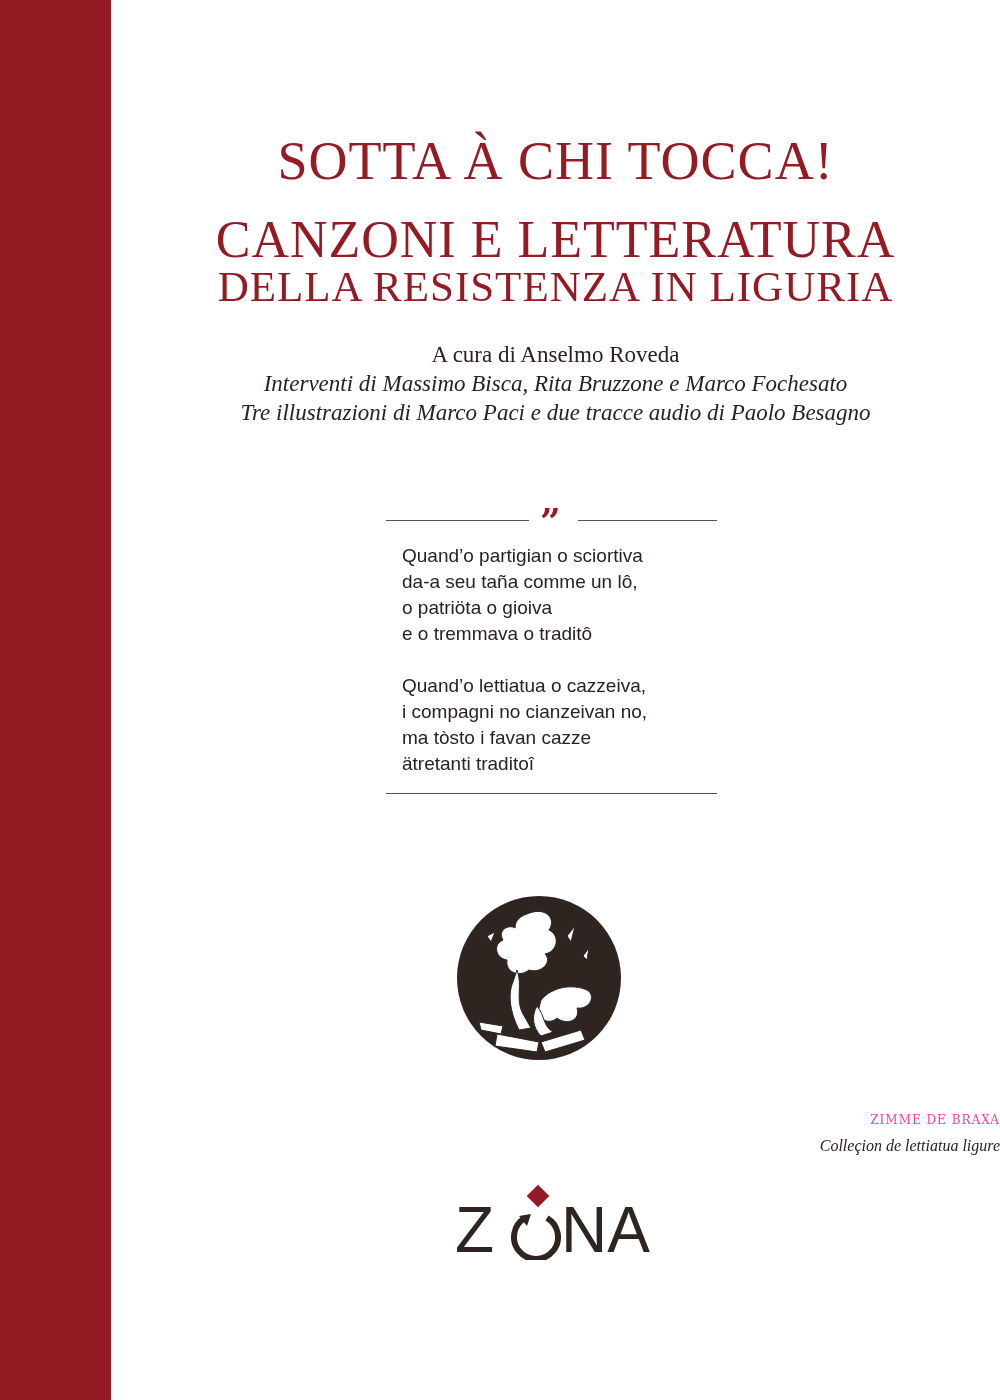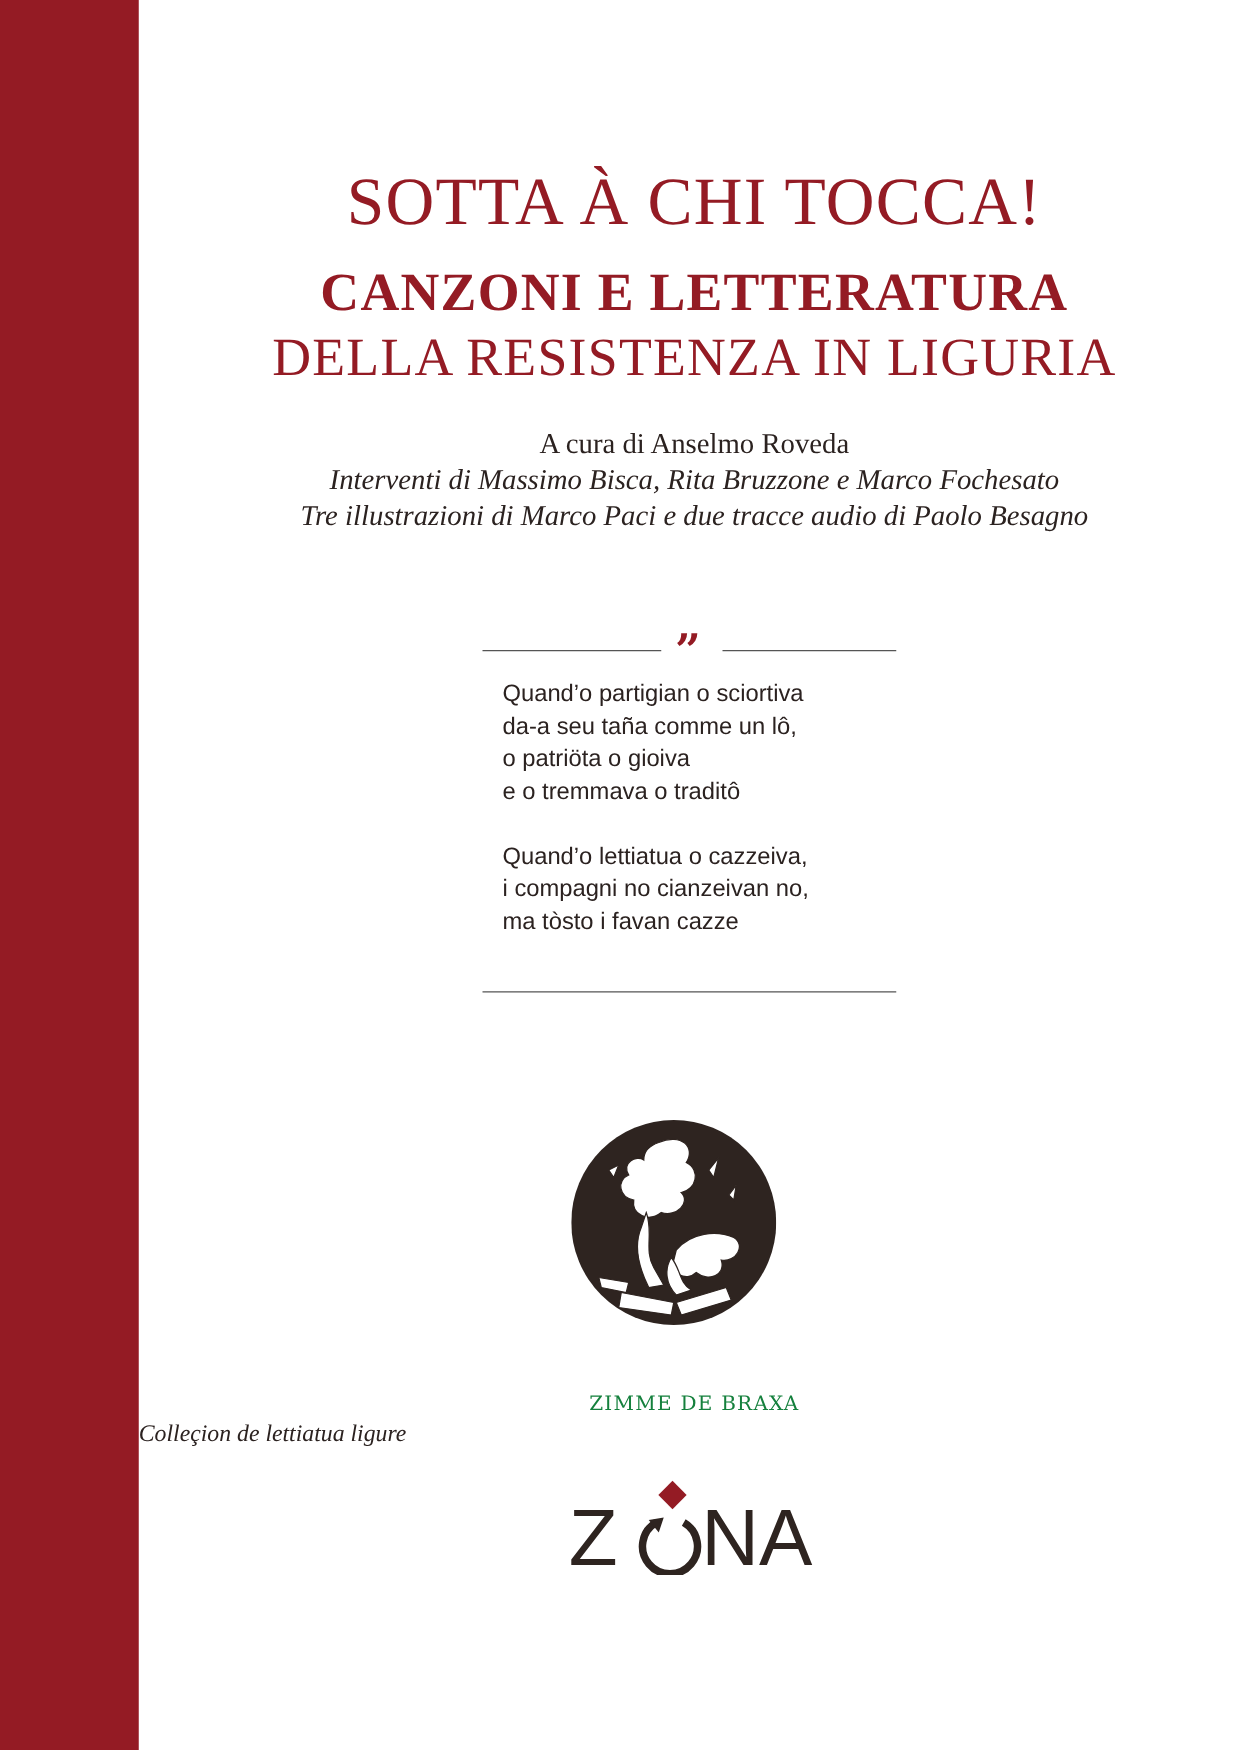--- a/index.html
+++ b/index.html
@@ -1,35 +1,35 @@
 <!DOCTYPE html>
 <html><head>
 <meta charset="utf-8">
 <style>
   html, body { margin:0; padding:0; }
   body { width:1000px; height:1400px; background:#ffffff; position:relative; overflow:hidden; font-family:"DejaVu Serif", serif; }
   .spine { position:absolute; left:0; top:0; width:111px; height:1400px; background:#941b24; }
   .content { position:absolute; left:111px; top:0; width:857px; height:1400px; }
   .title { position:absolute; left:0; width:889px; text-align:center; color:#941b24; font-family:"Liberation Serif", serif; }
   .t1 { top:130px; font-size:54px; letter-spacing:1px; }
-  .t2 { top:210px; font-size:43px; letter-spacing:1px;font-weight:bold; }
+  .t2 { top:210px; font-size:52px; letter-spacing:1px; }
   .t3 { top:262px; font-size:43px; letter-spacing:1px; }
   .credits { position:absolute; top:340px; left:0; width:889px; text-align:center; color:#2b2220; font-family:"Liberation Serif", serif; font-size:23px; line-height:29px; }
   .credits .c0 { font-style:normal; }
   .credits div { font-style:italic; }
   .credits .c0 { font-style:normal; }
   .quote-top { position:absolute; top:511px; left:275px; width:331px; height:20px; }
   .rule { position:absolute; height:1px; background:#555; }
   .qmark { position:absolute; left:154px; top:-8px; color:#941b24; font-size:36px; font-weight:bold; font-family:"DejaVu Serif", serif; line-height:1; }
   .poem { position:absolute; left:291px; top:543px; color:#2b2220; font-family:Liberation Sans, sans-serif; font-size:19px; line-height:26px; }
   .stanza { margin-bottom:26px; }
   .rule-bottom { position:absolute; top:793px; left:275px; width:331px; height:1px; background:#555; }
   .emblem { position:absolute; left:346px; top:896px; width:164px; height:164px; }
-  .series { position:absolute; top:1113px; left:0; width:889px; text-align:center; color:#15803d; font-family:"DejaVu Serif", serif; font-size:16px; letter-spacing:1px; }
-  .series-sub { position:absolute; top:1137px; left:0; width:889px; text-align:left; color:#2b2220; font-family:"Liberation Serif", serif; font-style:italic; font-size:19px; }
+  .series { position:absolute; top:1113px; left:0; width:889px; text-align:right; color:#ec4899; font-family:"DejaVu Serif", serif; font-size:12px; letter-spacing:1px; }
+  .series-sub { position:absolute; top:1137px; left:0; width:889px; text-align:right; color:#2b2220; font-family:"Liberation Serif", serif; font-style:italic; font-size:16px; }
   .logo { position:absolute; left:344px; top:1180px; width:200px; height:80px; }
 </style>
 </head>
 <body>
 
 <div class="spine"></div>
 
 <div class="content">
   <div class="title t1">SOTTA À CHI TOCCA!</div>
   <div class="title t2">CANZONI E LETTERATURA</div>
@@ -51,20 +51,21 @@
     <div class="stanza">
       <div>Quand’o partigian o sciortiva</div>
       <div>da-a seu taña comme un lô,</div>
       <div>o patriöta o gioiva</div>
       <div>e o tremmava o traditô</div>
     </div>
     <div class="stanza">
       <div>Quand’o lettiatua o cazzeiva,</div>
       <div>i compagni no cianzeivan no,</div>
       <div>ma tòsto i favan cazze</div>
+      <div>ätretanti traditoî</div>
     </div>
   </div>
 
   <div class="rule-bottom"></div>
 
   <svg class="emblem" viewBox="0 0 164 164">
     <circle cx="82" cy="82" r="82" fill="#2e2420"></circle>
     <g fill="#ffffff" stroke="#2e2420" stroke-width="1">
       <path d="M70 18 C88 10 100 22 92 34 C104 40 100 56 88 58 C96 66 84 78 72 74 C62 82 48 76 50 64 C38 62 36 48 46 44 C40 34 52 28 58 32 C58 24 64 20 70 18 Z"></path>
       <path d="M60 74 C66 90 58 104 66 118 L74 132 L62 134 C54 118 50 100 56 86 Z"></path>

